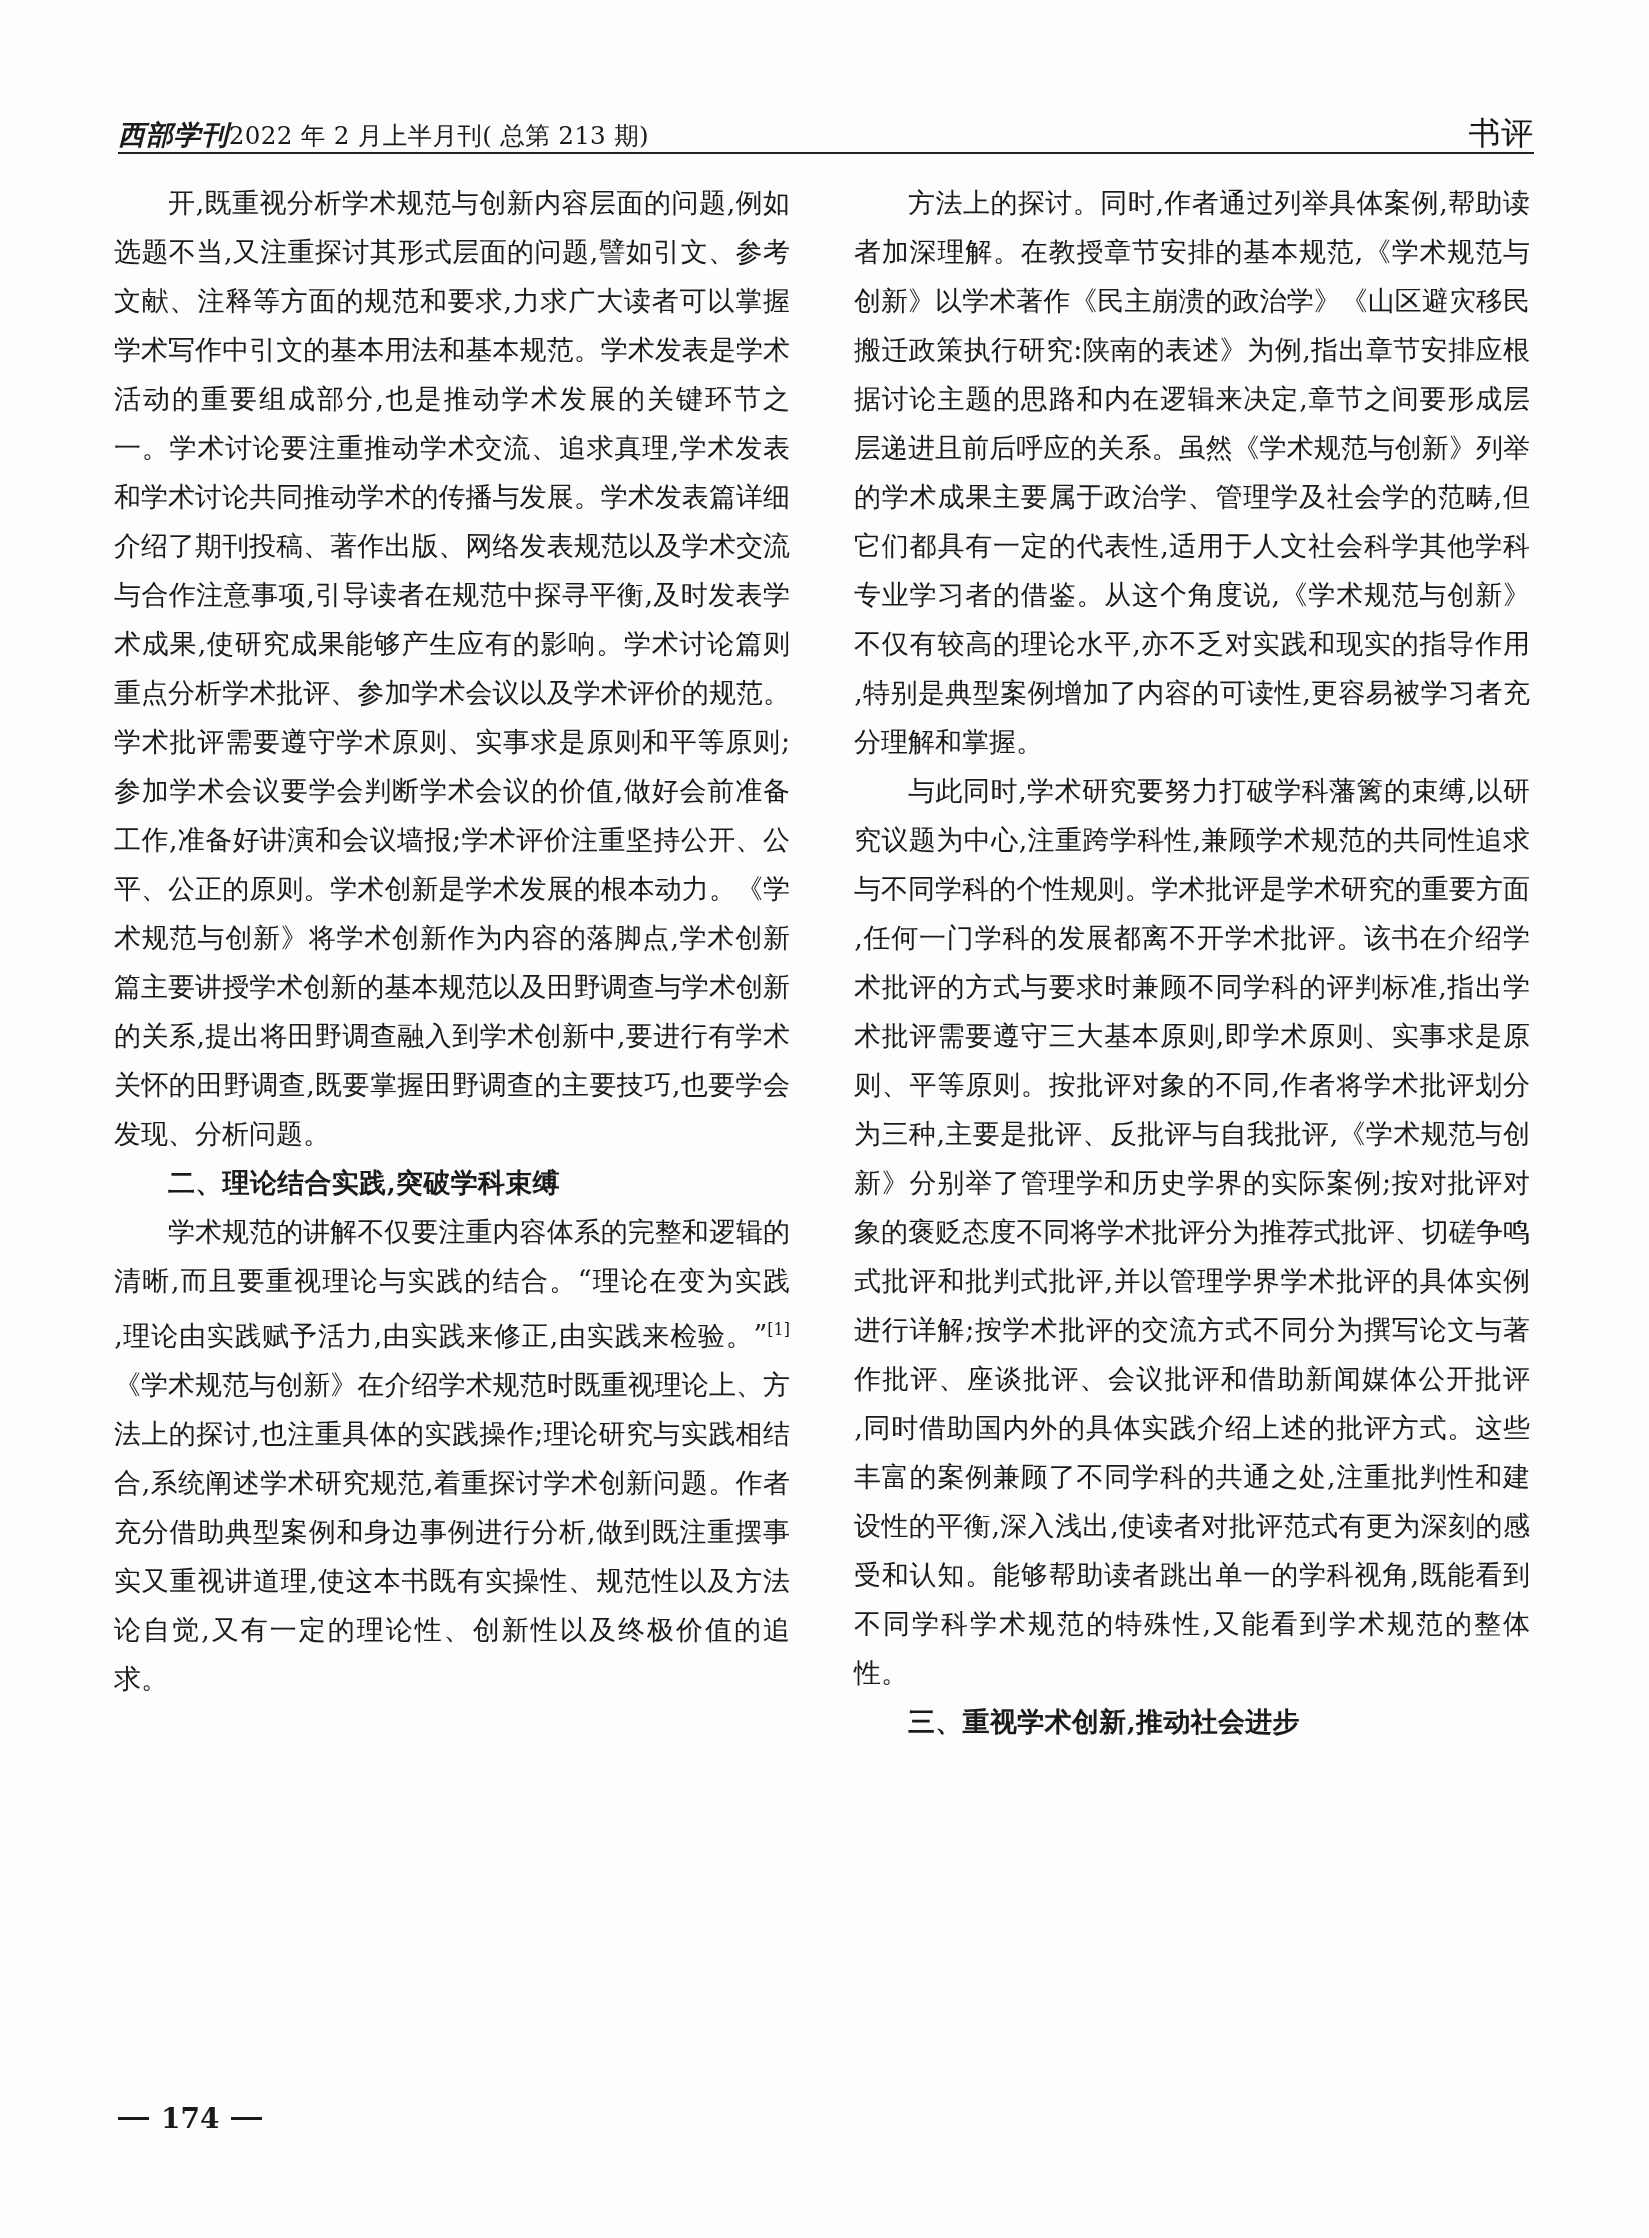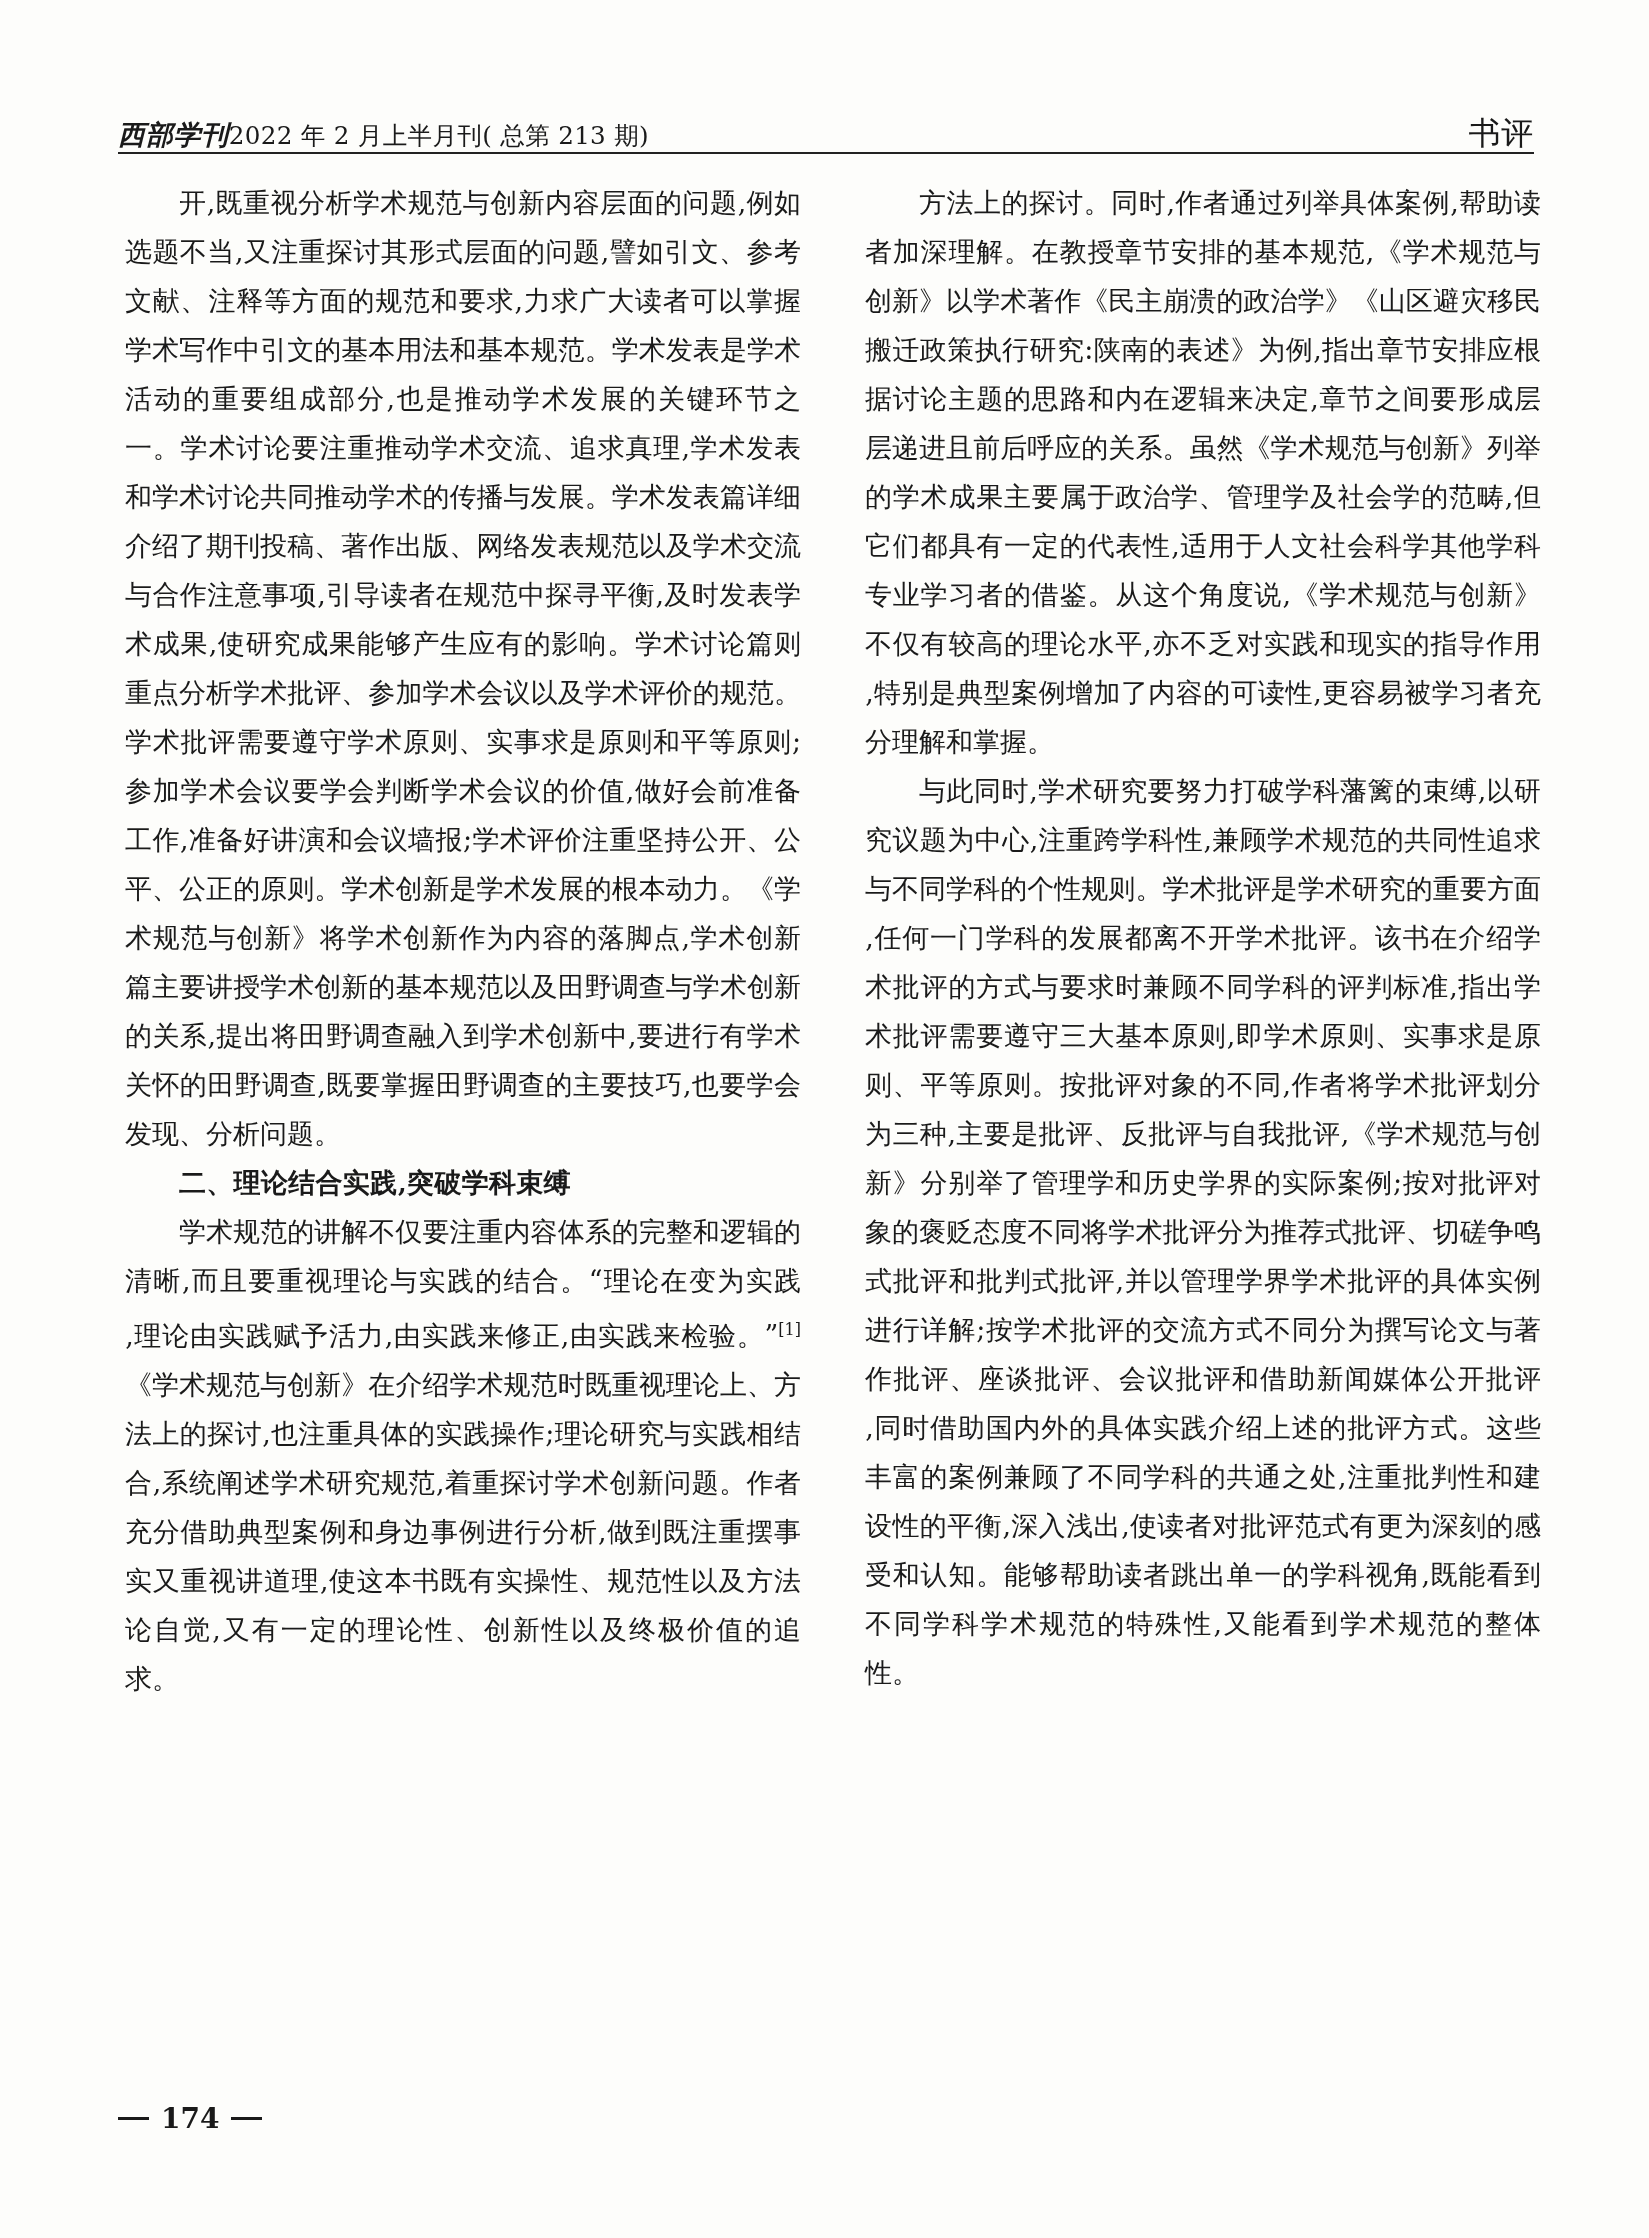--- a/index.html
+++ b/index.html
@@ -49,21 +49,21 @@
     left: 118px;
     top: 152px;
     width: 1416px;
     height: 2px;
     background: #222;
   }
 
   
   .columns {
     position: absolute;
-    left: 125px;
+    left: 114px;
     top: 178px;
     width: 1416px;
     height: 1915px;
     display: flex;
     gap: 64px;
   }
   .col {
     width: 676px;
     font-size: 27px;
     line-height: 49px;
@@ -127,20 +127,21 @@
       <p class="indent">开‚既重视分析学术规范与创新内容层面的问题‚例如选题不当‚又注重探讨其形式层面的问题‚譬如引文、参考文献、注释等方面的规范和要求‚力求广大读者可以掌握学术写作中引文的基本用法和基本规范。学术发表是学术活动的重要组成部分‚也是推动学术发展的关键环节之一。学术讨论要注重推动学术交流、追求真理‚学术发表和学术讨论共同推动学术的传播与发展。学术发表篇详细介绍了期刊投稿、著作出版、网络发表规范以及学术交流与合作注意事项‚引导读者在规范中探寻平衡‚及时发表学术成果‚使研究成果能够产生应有的影响。学术讨论篇则重点分析学术批评、参加学术会议以及学术评价的规范。学术批评需要遵守学术原则、实事求是原则和平等原则;参加学术会议要学会判断学术会议的价值‚做好会前准备工作‚准备好讲演和会议墙报;学术评价注重坚持公开、公平、公正的原则。学术创新是学术发展的根本动力。《学术规范与创新》将学术创新作为内容的落脚点‚学术创新篇主要讲授学术创新的基本规范以及田野调查与学术创新的关系‚提出将田野调查融入到学术创新中‚要进行有学术关怀的田野调查‚既要掌握田野调查的主要技巧‚也要学会发现、分析问题。</p>
       <p class="sec-head">二、理论结合实践‚突破学科束缚</p>
       <p class="indent">
         <span>学术规范的讲解不仅要注重内容体系的完整和逻辑的清晰‚而且要重视理论与实践的结合。“理论在变为实践‚理论由实践赋予活力‚由实践来修正‚由实践来检验。”</span><span class="sup">[1]</span><span>《学术规范与创新》在介绍学术规范时既重视理论上、方法上的探讨‚也注重具体的实践操作;理论研究与实践相结合‚系统阐述学术研究规范‚着重探讨学术创新问题。作者充分借助典型案例和身边事例进行分析‚做到既注重摆事实又重视讲道理‚使这本书既有实操性、规范性以及方法论自觉‚又有一定的理论性、创新性以及终极价值的追求。</span>
       </p>
     </div>
 
     <div class="col">
       <p class="indent">方法上的探讨。同时‚作者通过列举具体案例‚帮助读者加深理解。在教授章节安排的基本规范‚《学术规范与创新》以学术著作《民主崩溃的政治学》《山区避灾移民搬迁政策执行研究:陕南的表述》为例‚指出章节安排应根据讨论主题的思路和内在逻辑来决定‚章节之间要形成层层递进且前后呼应的关系。虽然《学术规范与创新》列举的学术成果主要属于政治学、管理学及社会学的范畴‚但它们都具有一定的代表性‚适用于人文社会科学其他学科专业学习者的借鉴。从这个角度说‚《学术规范与创新》不仅有较高的理论水平‚亦不乏对实践和现实的指导作用‚特别是典型案例增加了内容的可读性‚更容易被学习者充分理解和掌握。</p>
       <p class="indent">与此同时‚学术研究要努力打破学科藩篱的束缚‚以研究议题为中心‚注重跨学科性‚兼顾学术规范的共同性追求与不同学科的个性规则。学术批评是学术研究的重要方面‚任何一门学科的发展都离不开学术批评。该书在介绍学术批评的方式与要求时兼顾不同学科的评判标准‚指出学术批评需要遵守三大基本原则‚即学术原则、实事求是原则、平等原则。按批评对象的不同‚作者将学术批评划分为三种‚主要是批评、反批评与自我批评‚《学术规范与创新》分别举了管理学和历史学界的实际案例;按对批评对象的褒贬态度不同将学术批评分为推荐式批评、切磋争鸣式批评和批判式批评‚并以管理学界学术批评的具体实例进行详解;按学术批评的交流方式不同分为撰写论文与著作批评、座谈批评、会议批评和借助新闻媒体公开批评‚同时借助国内外的具体实践介绍上述的批评方式。这些丰富的案例兼顾了不同学科的共通之处‚注重批判性和建设性的平衡‚深入浅出‚使读者对批评范式有更为深刻的感受和认知。能够帮助读者跳出单一的学科视角‚既能看到不同学科学术规范的特殊性‚又能看到学术规范的整体性。</p>
+      <p class="sec-head">三、重视学术创新‚推动社会进步</p>
     </div>
 
   </div>
 
   <div class="footer">
     <span class="dash"></span>
     <span>174</span>
     <span class="dash"></span>
   </div>
 

